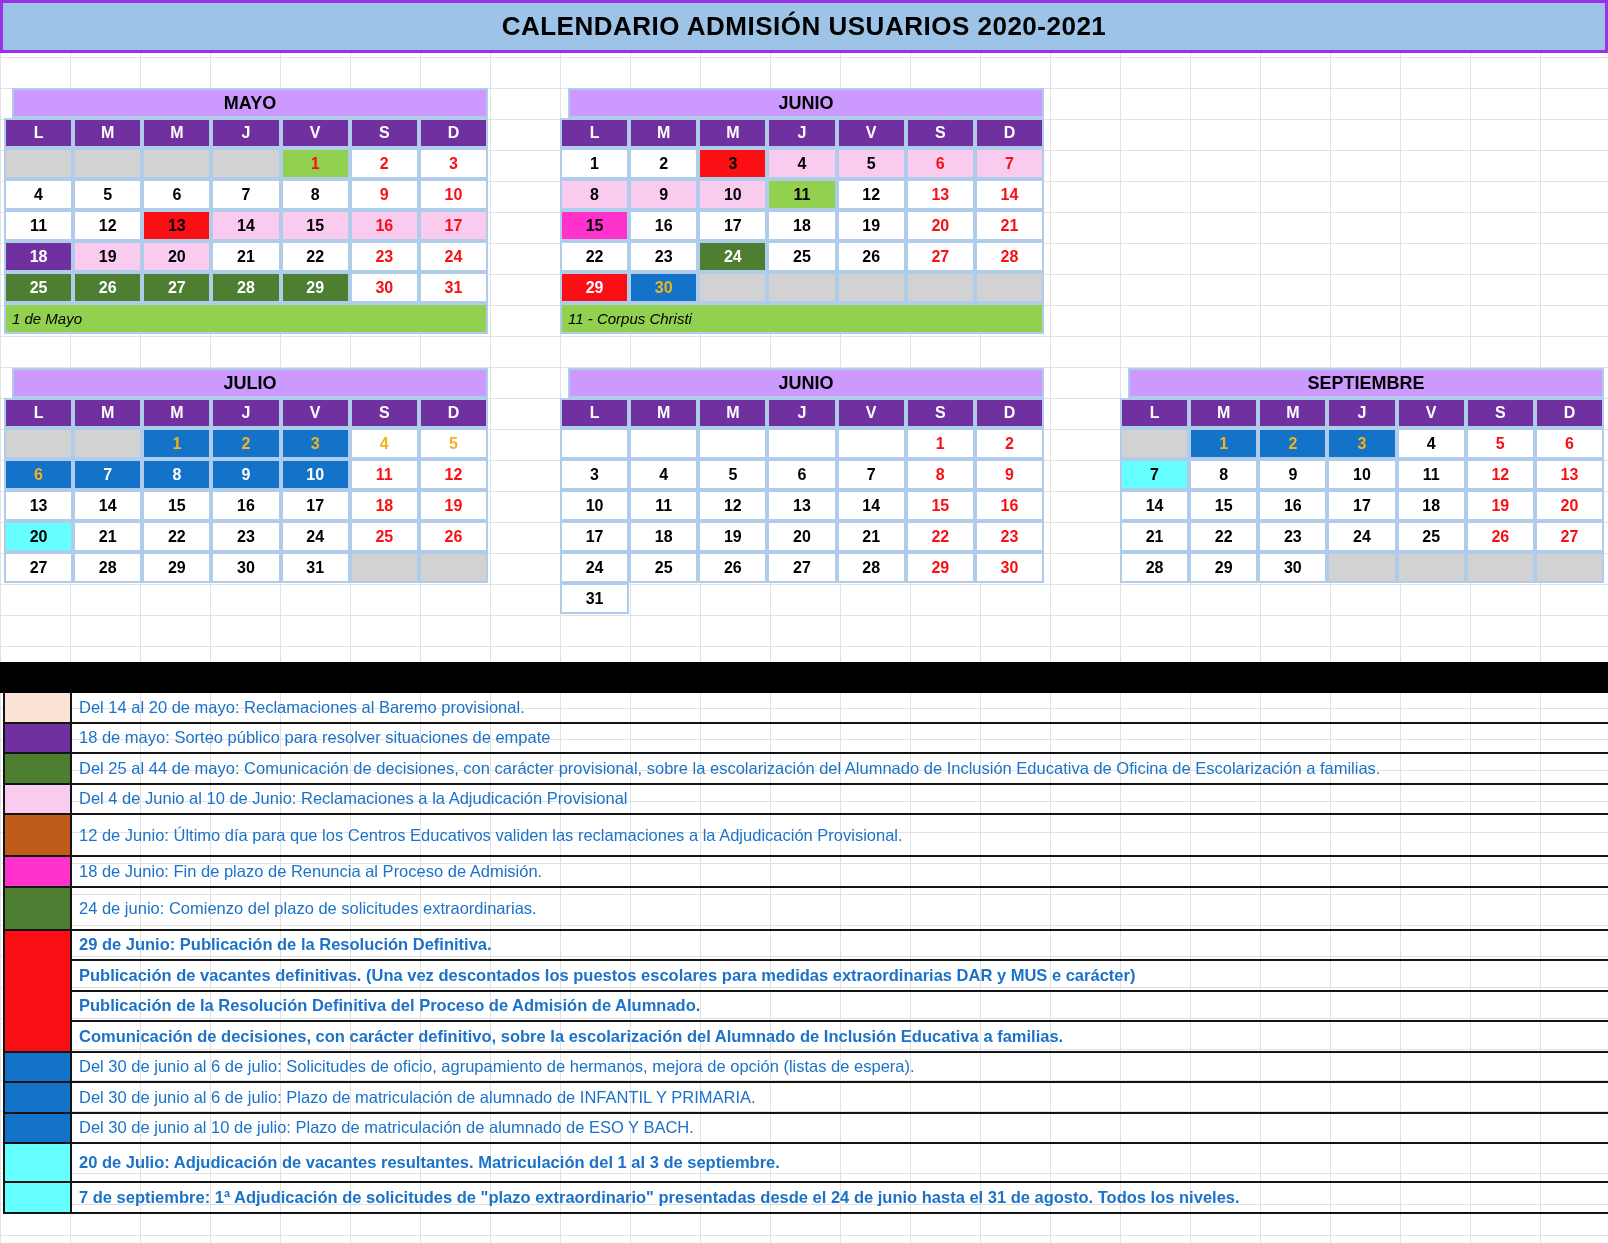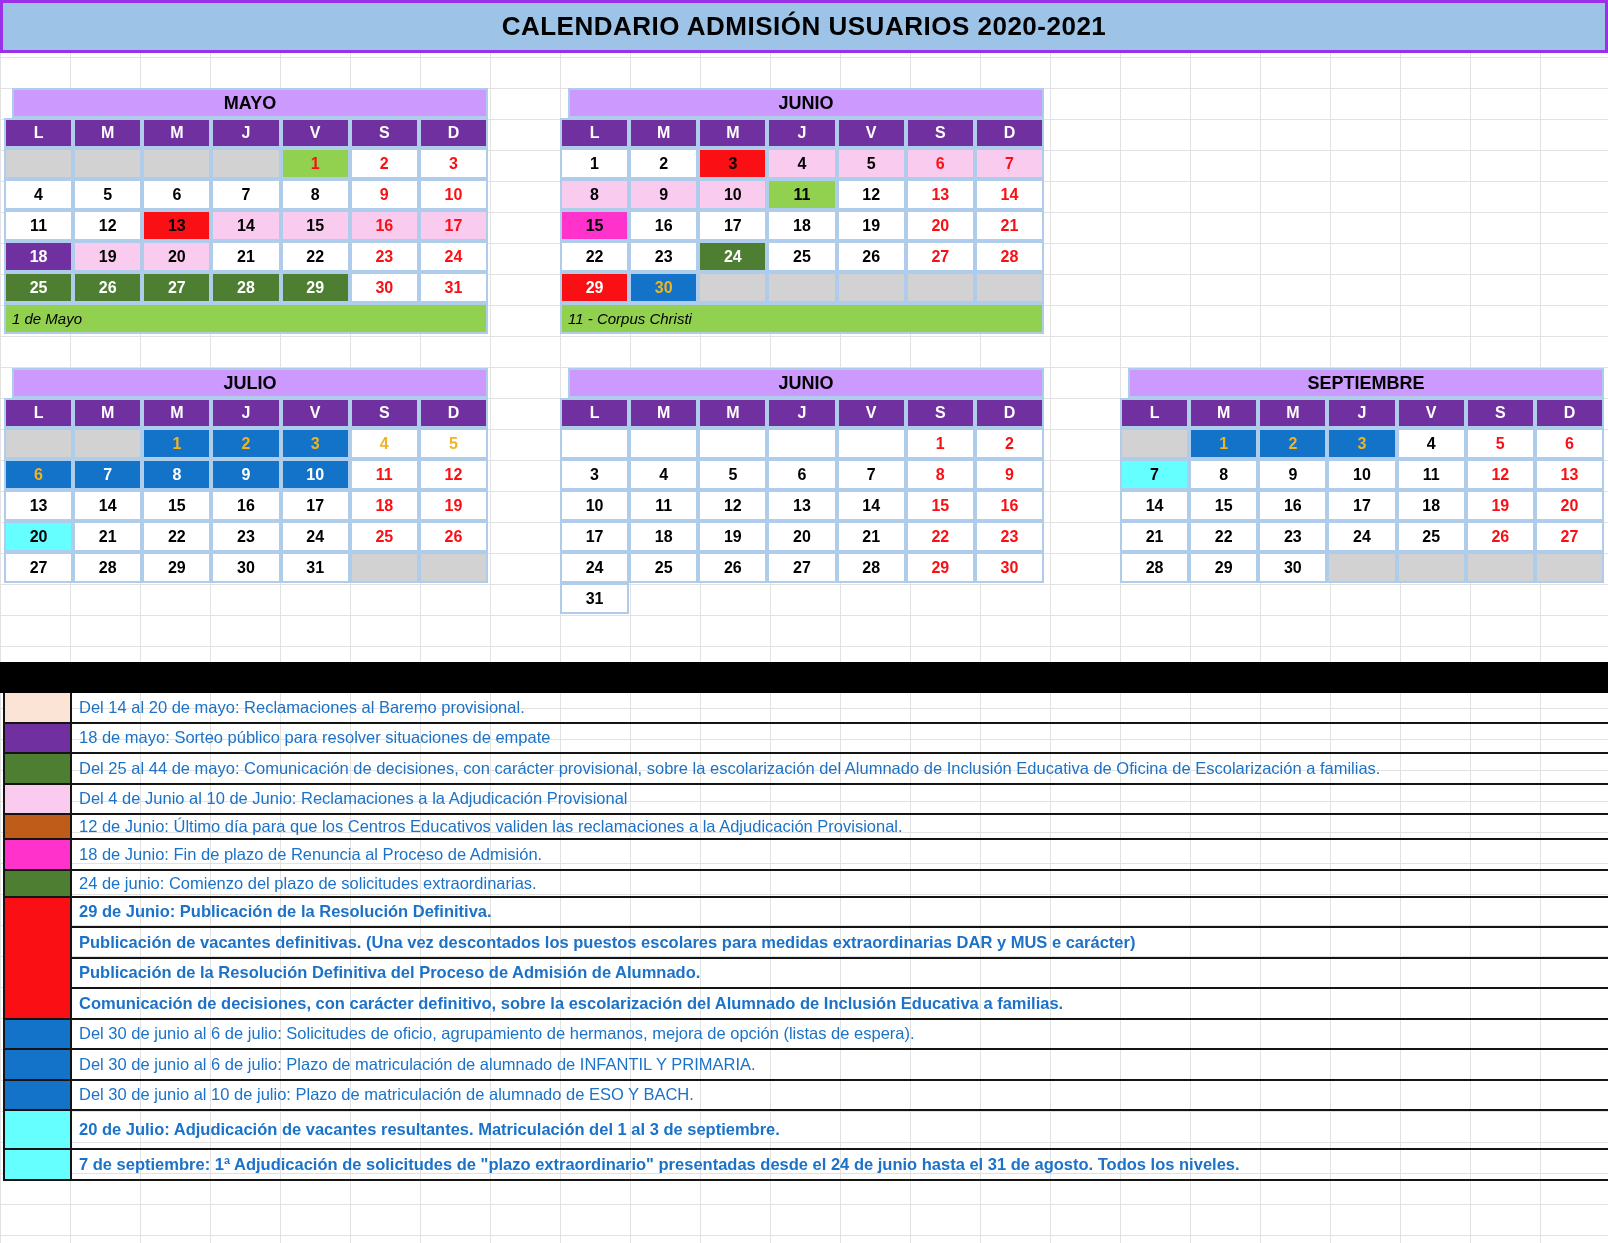--- a/index.html
+++ b/index.html
@@ -376,33 +376,33 @@
         <div class="ltexts">
           <div class="lrow">Del 25 al 44 de mayo: Comunicación de decisiones, con carácter provisional, sobre la escolarización del Alumnado de Inclusión Educativa de Oficina de Escolarización a familias.</div>
         </div>
       </div>
       <div class="lgroup" style="height: 30.5px;">
         <div class="lswatch" style="background: rgb(249, 204, 239);"></div>
         <div class="ltexts">
           <div class="lrow">Del 4 de Junio al 10 de Junio: Reclamaciones a la Adjudicación Provisional</div>
         </div>
       </div>
-      <div class="lgroup" style="height: 25px;">
+      <div class="lgroup" style="height: 42px;">
         <div class="lswatch" style="background: rgb(192, 92, 26);"></div>
         <div class="ltexts">
           <div class="lrow">12 de Junio: Último día para que los Centros Educativos validen las reclamaciones a la Adjudicación Provisional.</div>
         </div>
       </div>
       <div class="lgroup" style="height: 30.5px;">
         <div class="lswatch" style="background: rgb(255, 51, 204);"></div>
         <div class="ltexts">
           <div class="lrow">18 de Junio: Fin de plazo de Renuncia al Proceso de Admisión.</div>
         </div>
       </div>
-      <div class="lgroup" style="height: 27px;">
+      <div class="lgroup" style="height: 43px;">
         <div class="lswatch" style="background: rgb(78, 126, 50);"></div>
         <div class="ltexts">
           <div class="lrow">24 de junio: Comienzo del plazo de solicitudes extraordinarias.</div>
         </div>
       </div>
       <div class="lgroup" style="height: 122px;">
         <div class="lswatch" style="background: rgb(250, 15, 20);"></div>
         <div class="ltexts">
           <div class="lrow bold">29 de Junio: Publicación de la Resolución Definitiva.</div>
           <div class="lrow bold">Publicación de vacantes definitivas. (Una vez descontados los puestos escolares para medidas extraordinarias DAR y MUS e carácter)</div>

